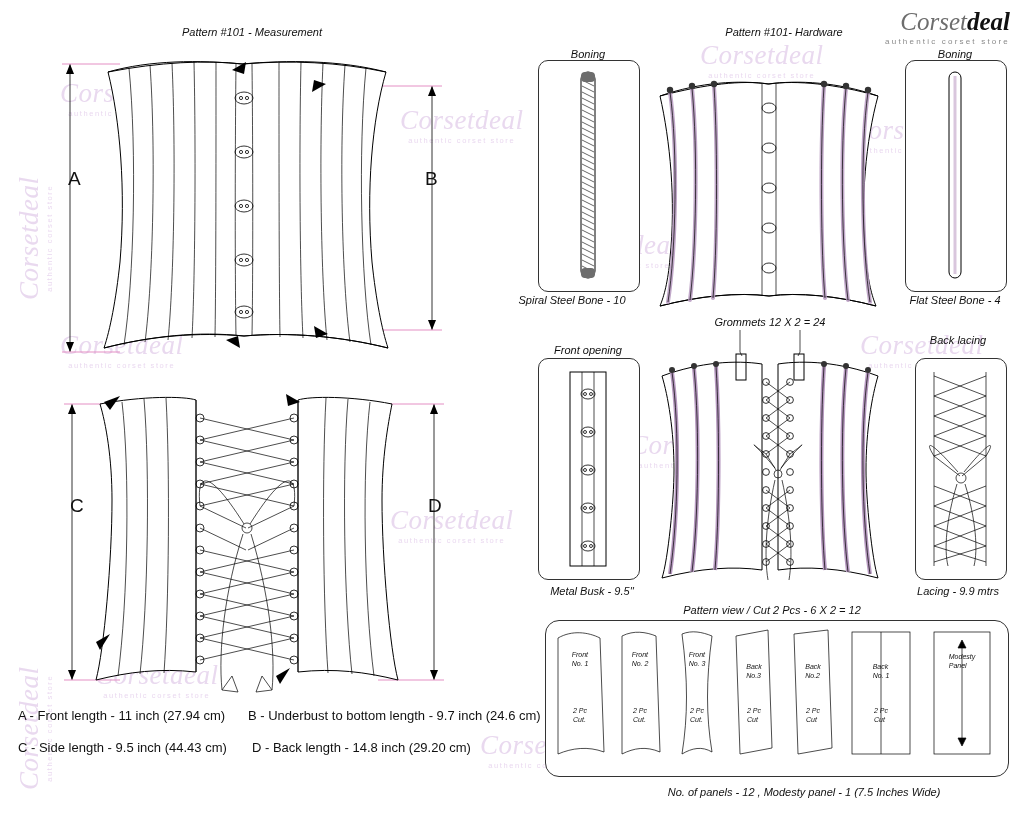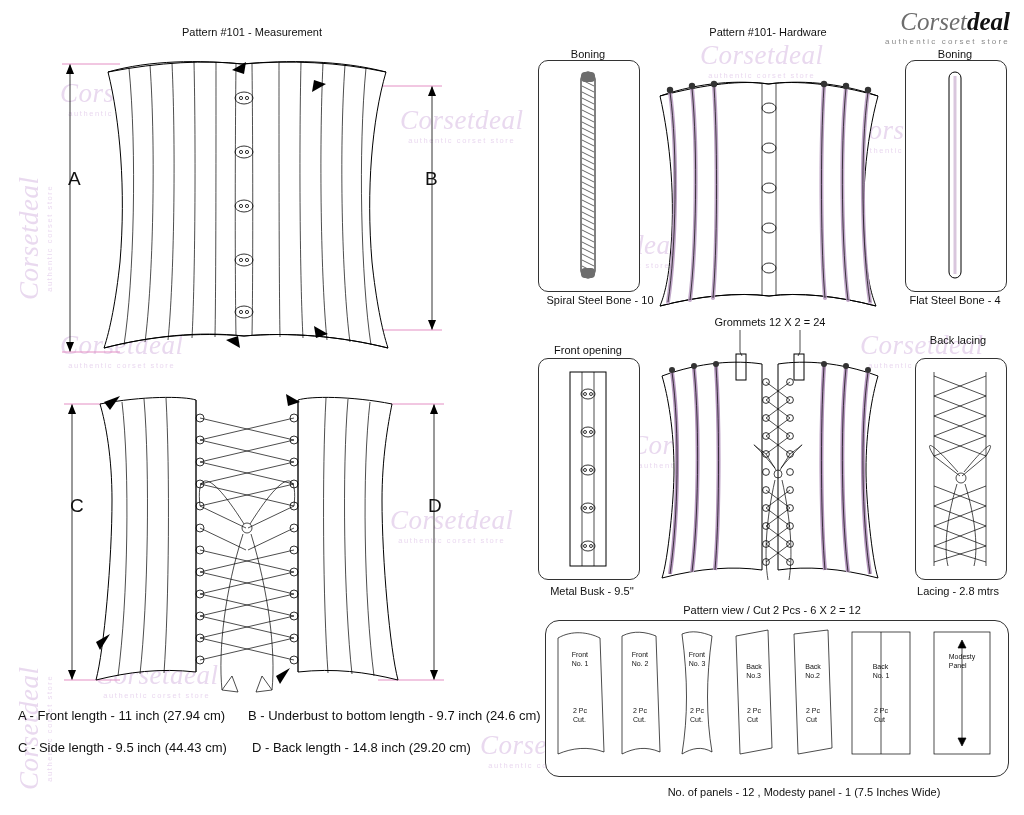--- a/index.html
+++ b/index.html
@@ -44,21 +44,21 @@
     font-family:"Liberation Serif", serif;
     font-size:25px;font-style:italic;color:#6d6d6d;letter-spacing:0px;
   }
   .brand .b1 b{color:#111;font-style:italic;font-weight:bold;}
   .brand .b2{
     font-size:8px;color:#8a8a8a;letter-spacing:2.2px;margin-top:1px;
   }
 
   
   .lbl{position:absolute;font-size:11px;color:#111;white-space:nowrap;}
-  .lbl.c{transform:translateX(-50%);}
+  .lbl.c{transform:translateX(-50%);font-style:italic;}
   .big{font-size:19px;}
 
   
   .box{
     position:absolute;border:1px solid #333;border-radius:10px;background:#fff;
   }
   .box.soft{border-radius:14px;}
 
   svg{position:absolute;left:0;top:0;overflow:visible;}
   .ln{fill:none;stroke:#000;stroke-width:1;}
@@ -89,21 +89,21 @@
   <div class="wm" style="left:630px;top:430px;">Corsetdeal<small>authentic corset store</small></div>
   <div class="wm rot" style="left:14px;top:300px;">Corsetdeal<small>authentic corset store</small></div>
   <div class="wm rot" style="left:14px;top:790px;">Corsetdeal<small>authentic corset store</small></div>
 
   <div class="brand">
     <div class="b1"><span>Corset</span><b>deal</b></div>
     <div class="b2">authentic corset store</div>
   </div>
 
   <div class="lbl c" style="left:252px;top:26px;">Pattern #101 -  Measurement</div>
-  <div class="lbl c" style="left:768px;top:26px;">Pattern #101-  Hardware</div>
+  <div class="lbl c" style="left:784px;top:26px;">Pattern #101-  Hardware</div>
 
   <svg width="1024" height="815">
 
     <g>
       <line class="dim" x1="70" y1="64" x2="70" y2="352"></line>
       <polygon points="70,64 66,74 74,74" fill="#000"></polygon>
       <polygon points="70,352 66,342 74,342" fill="#000"></polygon>
       <line class="pk" x1="62" y1="64" x2="120" y2="64"></line>
       <line class="pk" x1="62" y1="352" x2="120" y2="352"></line>
     </g>
@@ -265,35 +265,35 @@
   <div class="lbl big" style="left:70px;top:495px;">C</div>
   <div class="lbl big" style="left:428px;top:495px;">D</div>
 
   <div class="footnote" style="left:18px;top:708px;">A - Front length - 11 inch (27.94 cm)</div>
   <div class="footnote" style="left:248px;top:708px;">B - Underbust to bottom length - 9.7 inch (24.6 cm)</div>
   <div class="footnote" style="left:18px;top:740px;">C - Side length - 9.5  inch  (44.43 cm)</div>
   <div class="footnote" style="left:252px;top:740px;">D - Back length - 14.8 inch (29.20 cm)</div>
 
   <div class="box" style="left:538px;top:60px;width:100px;height:230px;"></div>
   <div class="lbl c" style="left:588px;top:48px;">Boning</div>
-  <div class="lbl c" style="left:600px;top:294px;">Spiral Steel Bone - 10</div>
+  <div class="lbl c" style="left:572px;top:294px;">Spiral Steel Bone - 10</div>
 
   <div class="box" style="left:905px;top:60px;width:100px;height:230px;"></div>
   <div class="lbl c" style="left:955px;top:48px;">Boning</div>
   <div class="lbl c" style="left:955px;top:294px;">Flat Steel Bone - 4</div>
 
   <div class="lbl c" style="left:770px;top:316px;">Grommets 12 X 2 = 24</div>
 
   <div class="box" style="left:538px;top:358px;width:100px;height:220px;"></div>
   <div class="lbl c" style="left:588px;top:344px;">Front opening</div>
   <div class="lbl c" style="left:592px;top:585px;">Metal Busk - 9.5''</div>
 
   <div class="box" style="left:915px;top:358px;width:90px;height:220px;"></div>
   <div class="lbl c" style="left:958px;top:324px;margin-top:10px;">Back lacing</div>
-  <div class="lbl c" style="left:958px;top:585px;">Lacing - 2.8 mtrs</div>
+  <div class="lbl c" style="left:958px;top:585px;">Lacing - 9.9 mtrs</div>
 
   <div class="box soft" style="left:545px;top:620px;width:462px;height:155px;"></div>
   <div class="lbl c" style="left:772px;top:604px;">Pattern view  /   Cut 2 Pcs - 6 X 2 = 12</div>
   <div class="lbl c" style="left:804px;top:786px;">No. of panels - 12   ,  Modesty panel - 1 (7.5 Inches Wide)</div>
 
   <svg width="1024" height="815">
 
     <g>
       <rect x="581" y="72" width="14" height="206" rx="7" class="ln" fill="#cfcfcf"></rect>
       <g stroke="#000" stroke-width="0.6">

